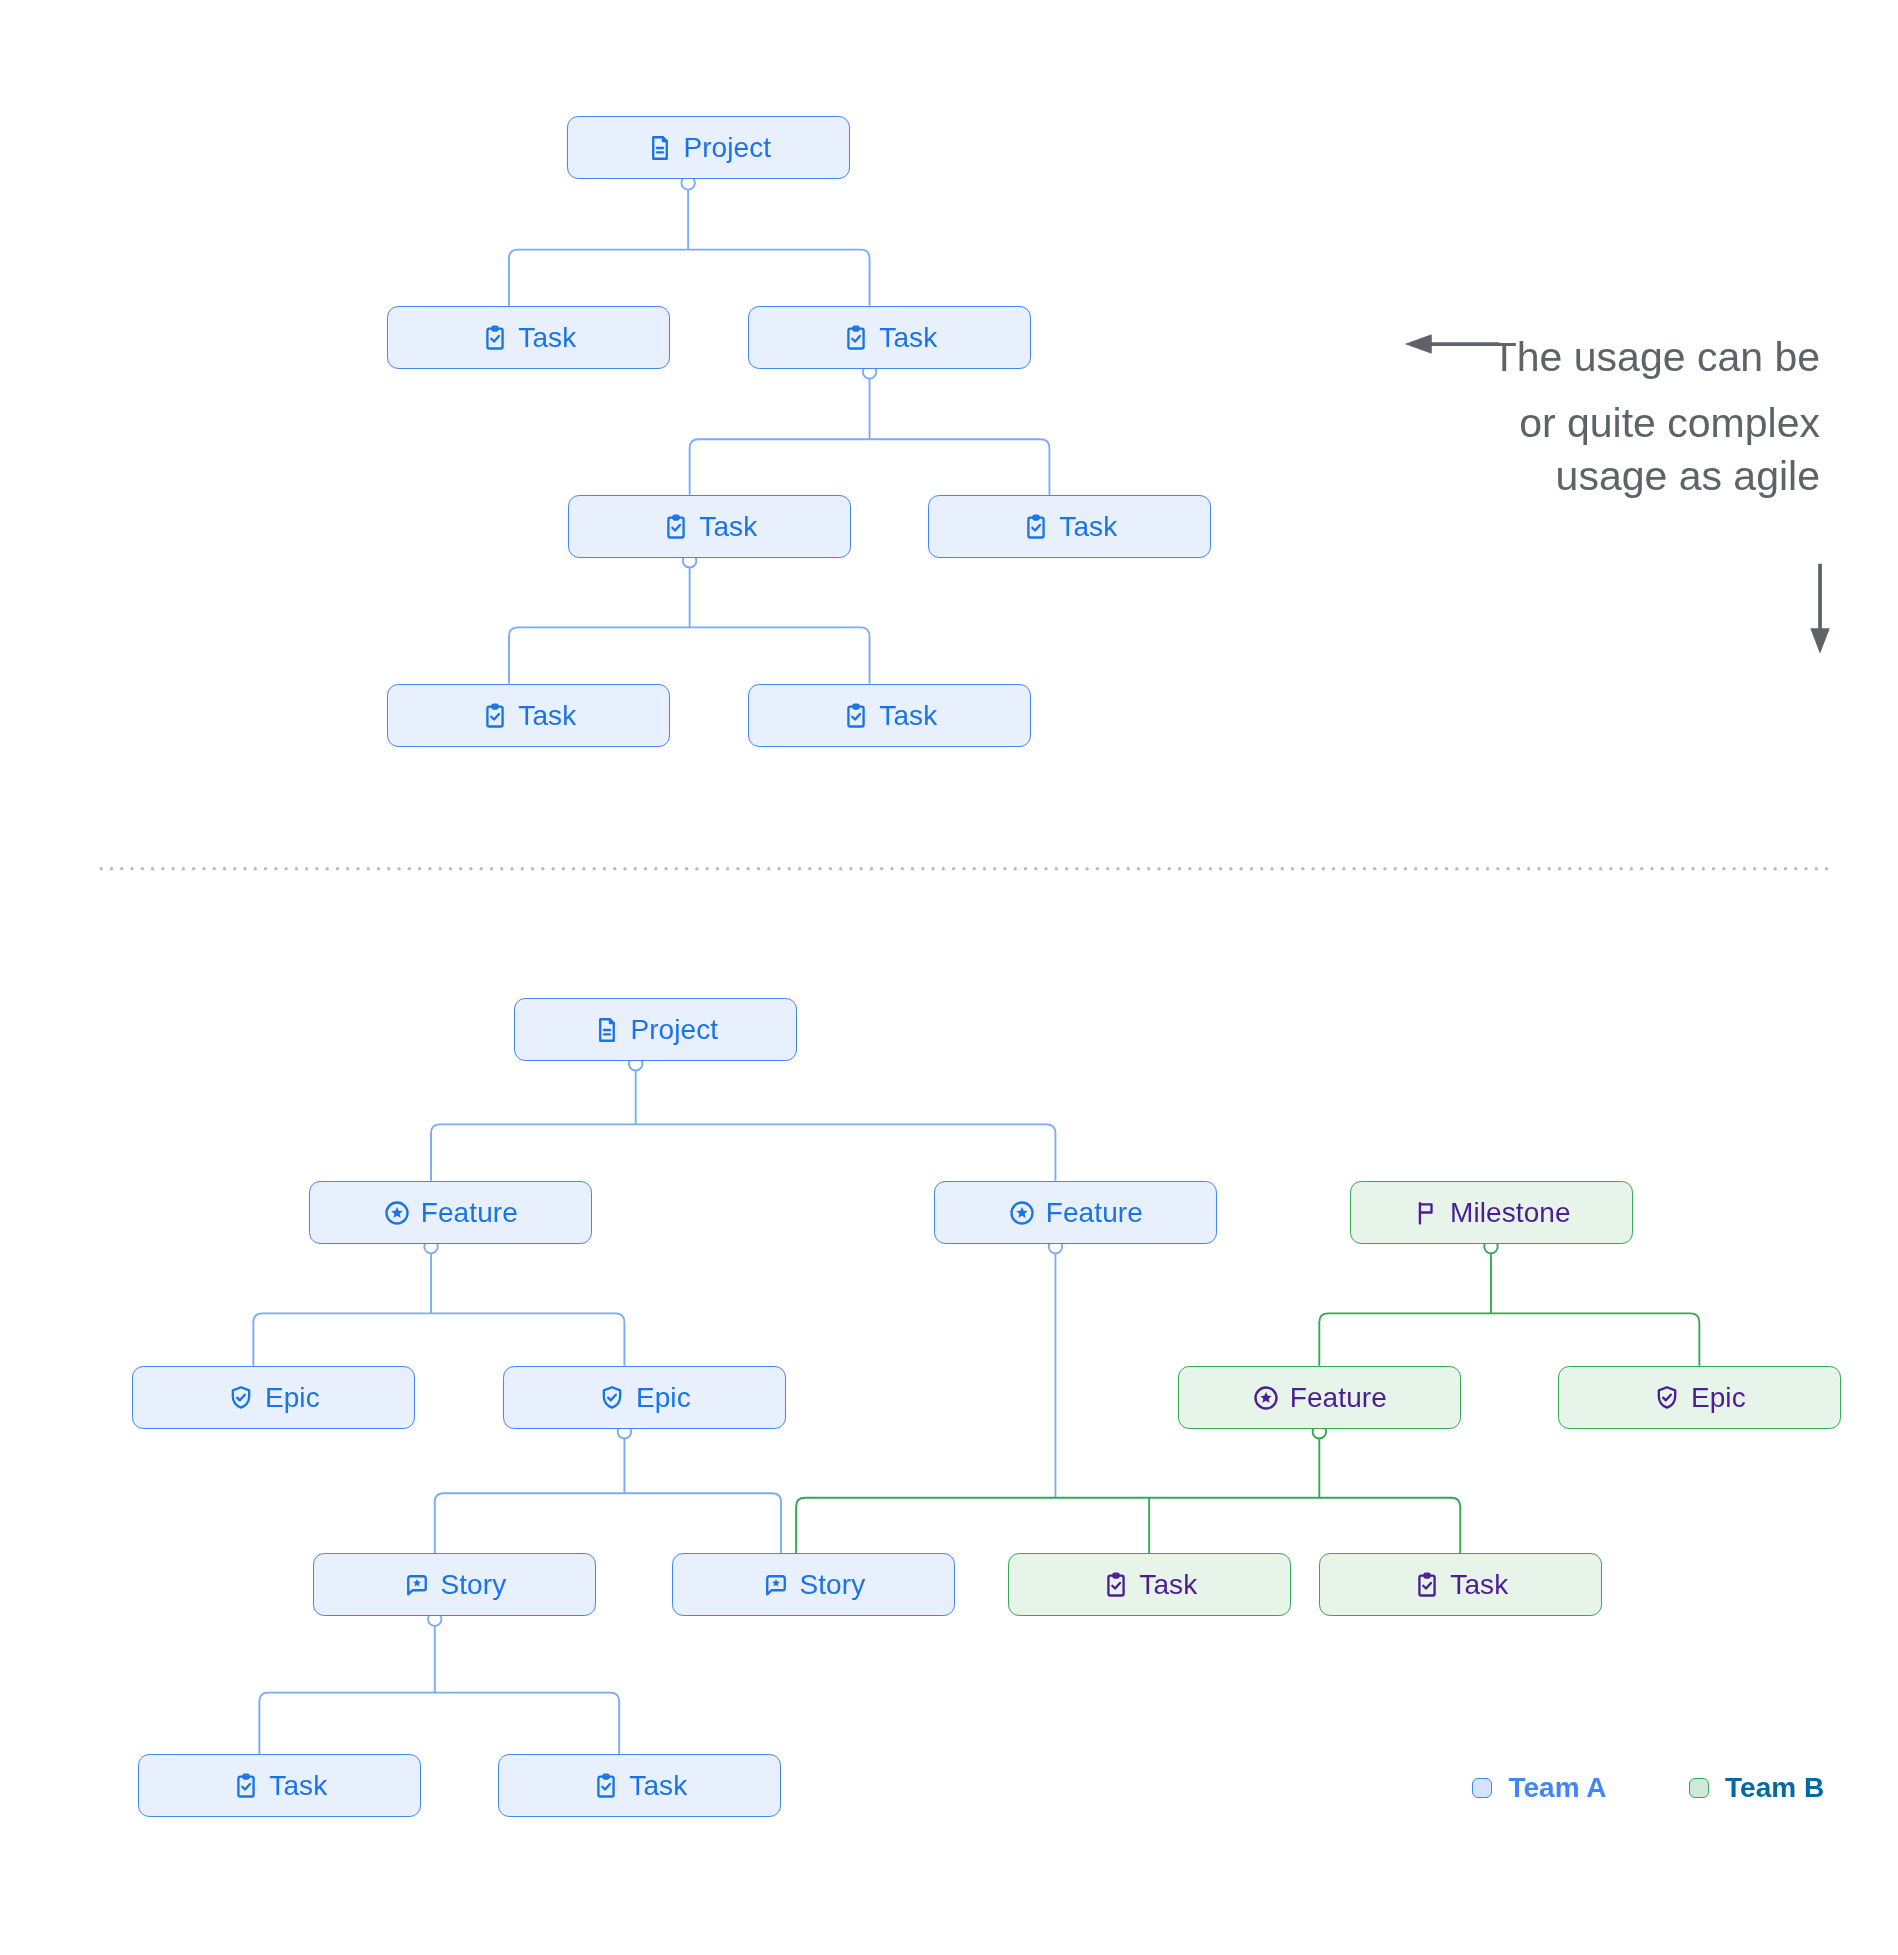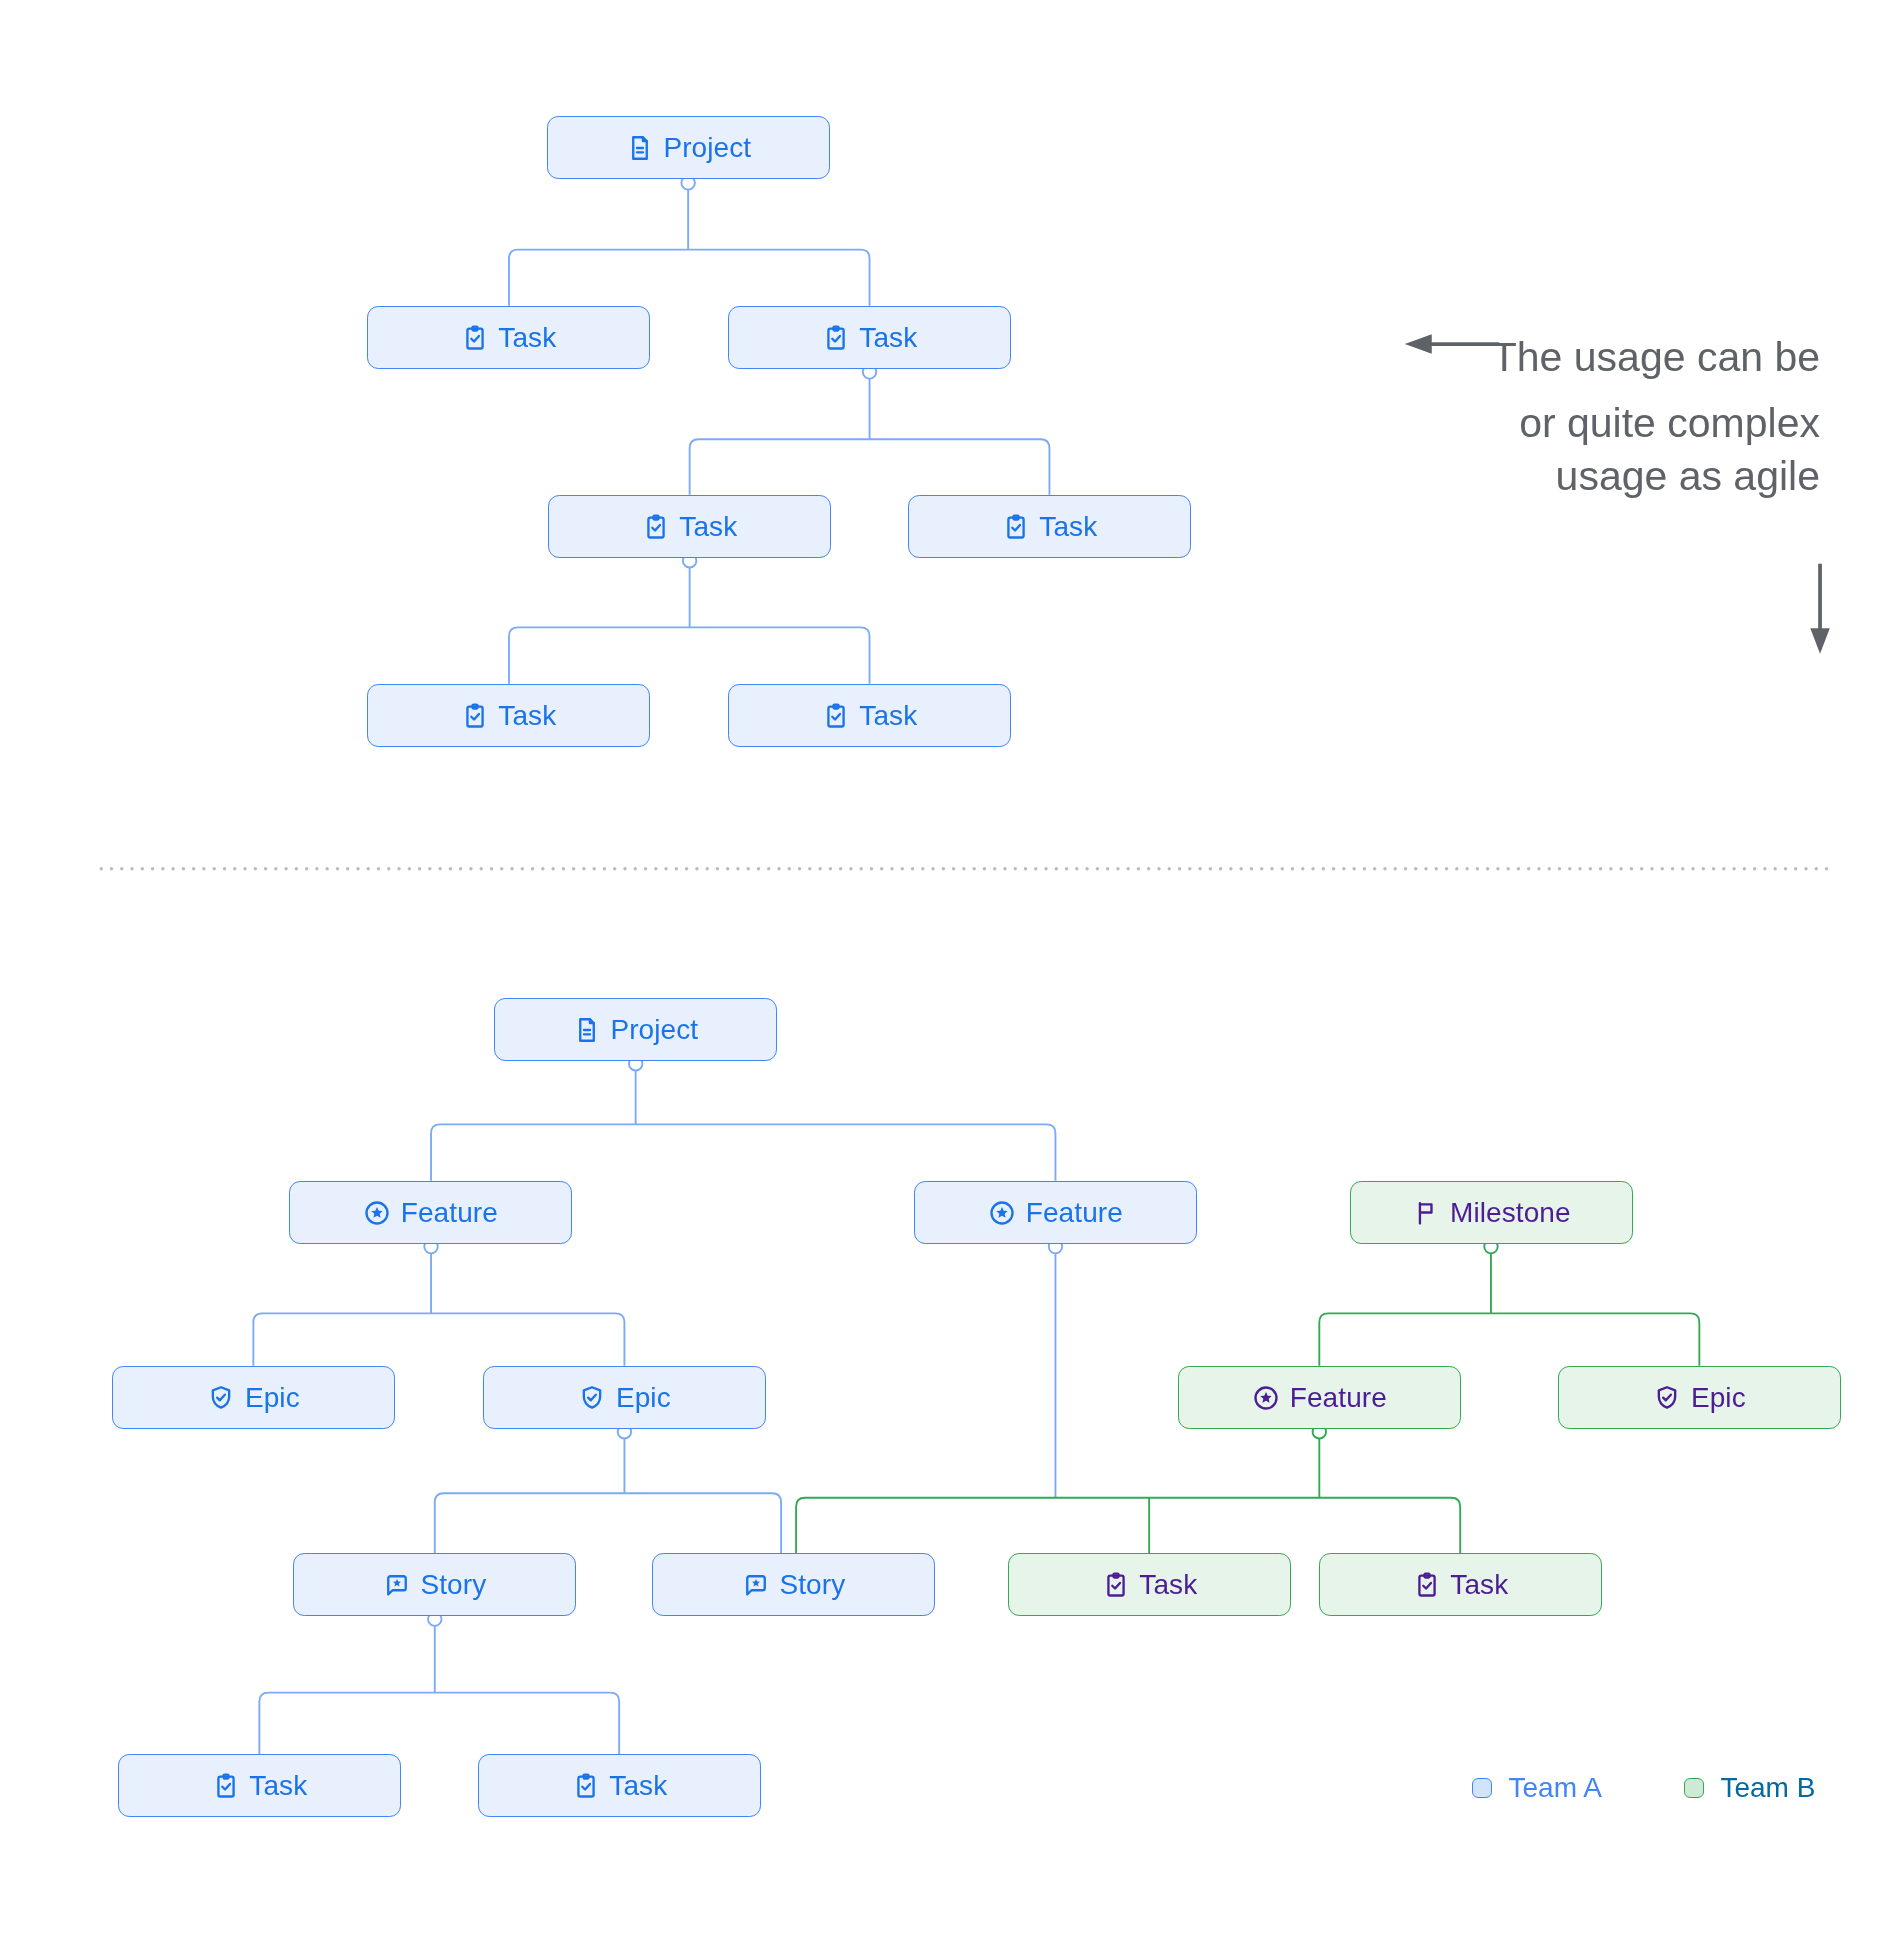--- a/index.html
+++ b/index.html
@@ -6,33 +6,33 @@
   .canvas{
     position:relative;width:1898px;height:1955px;background:#ffffff;overflow:hidden;
     font-family:"Liberation Sans", sans-serif;
   }
   .wires{position:absolute;left:0;top:0;width:1898px;height:1955px;}
   .node{
     position:absolute;width:283px;height:63px;box-sizing:border-box;
     border-radius:11.2px;display:flex;align-items:center;justify-content:center;
     gap:9.7px;font-size:28px;font-weight:500;letter-spacing:0.1px;cursor:pointer;
   }
-  .node.blue{background:#e8f0fe;border:1.9px solid #4285f4;color:#1a73e8;}
+  .node.blue{background:#e8f0fe;border:1.9px solid #4285f4;color:#1a73e8;margin-left:20px;}
   .node.green{background:#e6f4ea;border:1.9px solid #34a853;color:#4c1d95;}
   .icon{display:flex;align-items:center;}
   .icon svg{display:block;width:28px;height:28px;}
   .note{
     position:absolute;right:65px;top:318px;text-align:right;
     color:#5f6368;font-size:41px;line-height:53px;font-weight:400;
   }
   .note p{margin:13px;}
   .note p + p{margin-top:12px;}
   .legend{
     position:absolute;left:1472px;top:1772px;display:flex;align-items:flex-end;gap:82px;
-    font-size:28px;font-weight:400;
+    font-size:28px;font-weight:700;
   }
   .legend-item{display:flex;align-items:center;gap:16.5px;}
   .swatch{width:20px;height:20px;border-radius:6px;box-sizing:border-box;}
   .swatch.a{background:#d2e3fc;border:1.9px solid #4285f4;}
   .swatch.b{background:#ceead6;border:1.9px solid #34a853;}
   .legend-label.a{color:#4285f4;}
   .legend-label.b{color:#0369a1;}
 </style>
 </head>
 <body>

